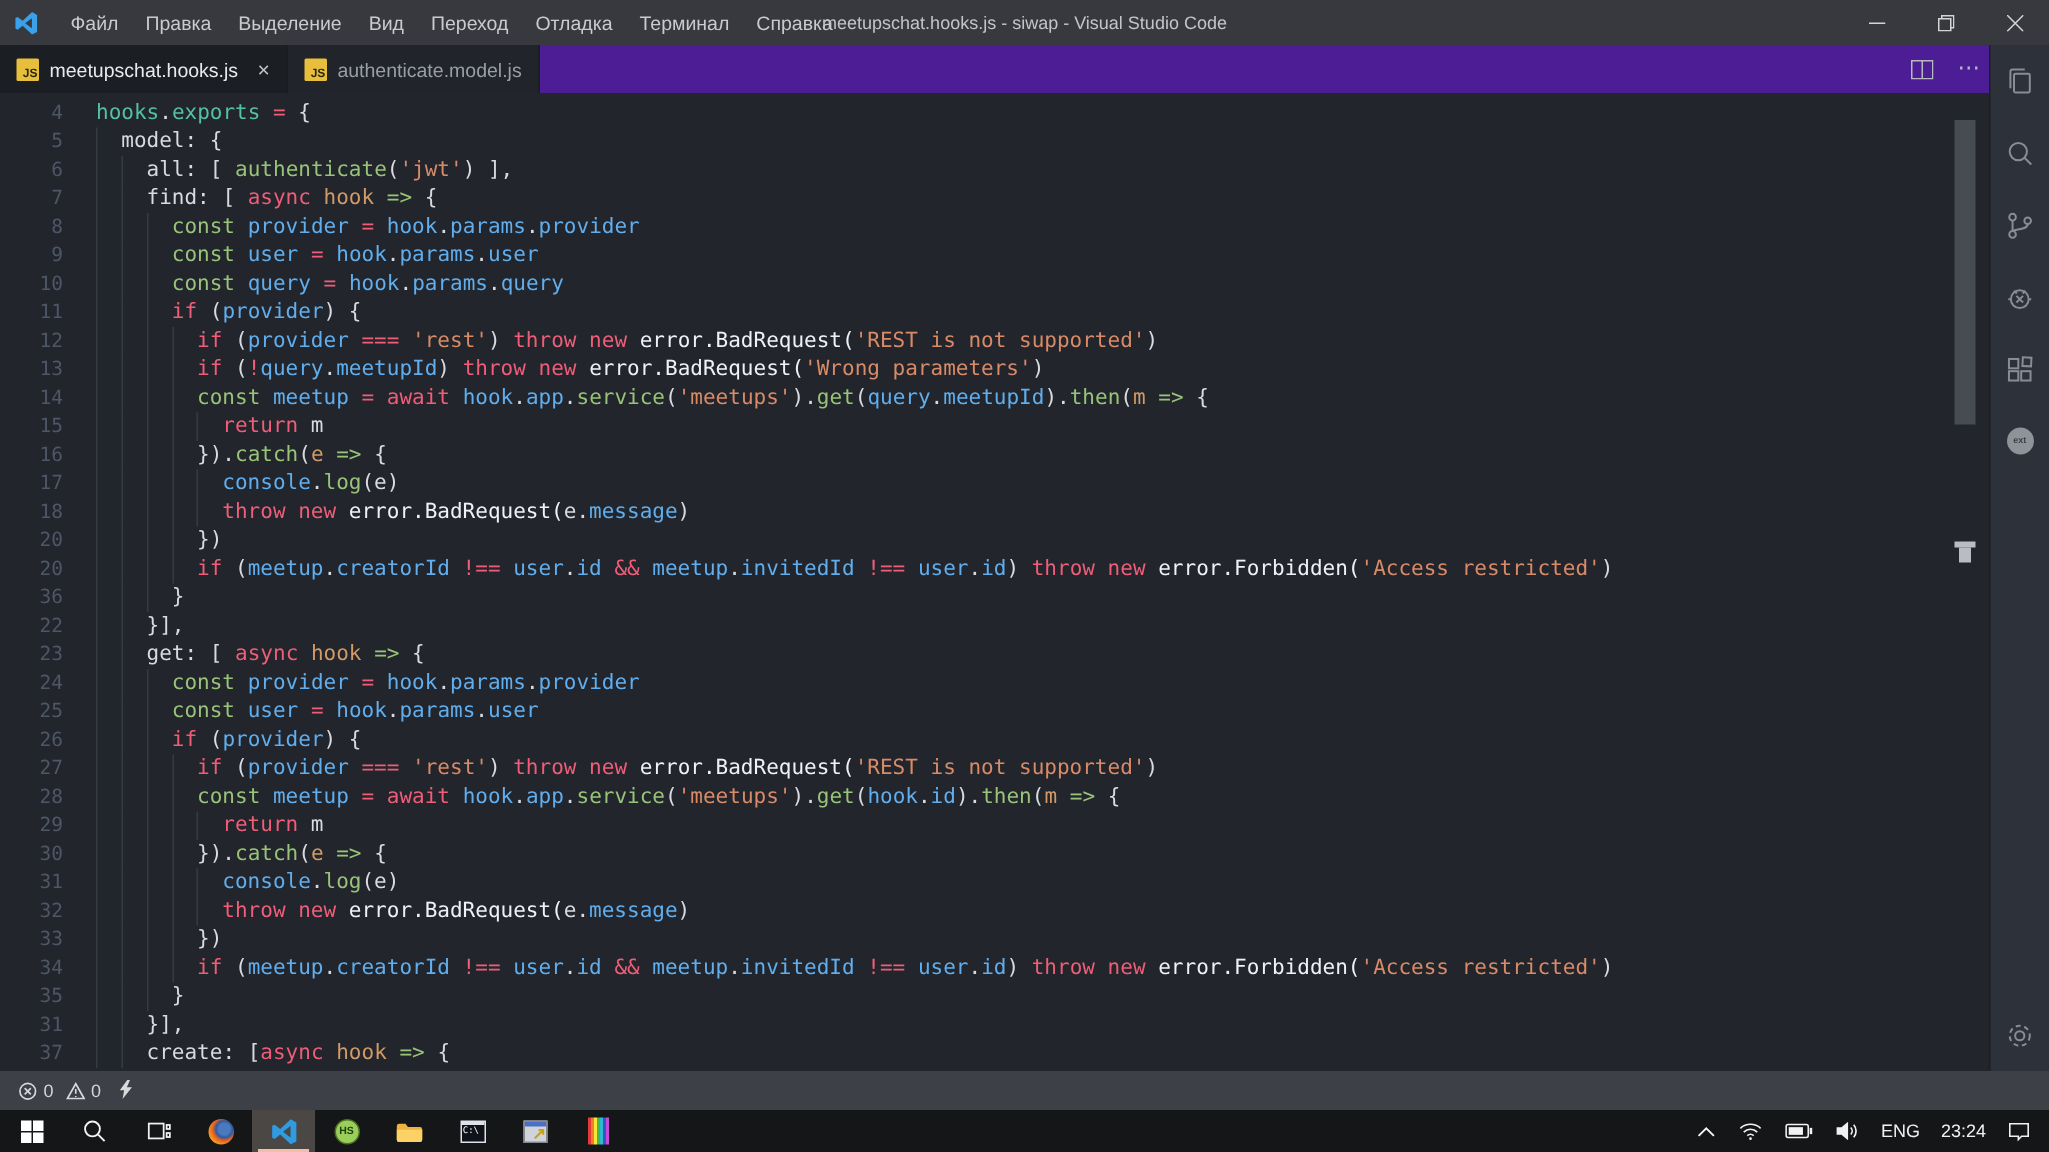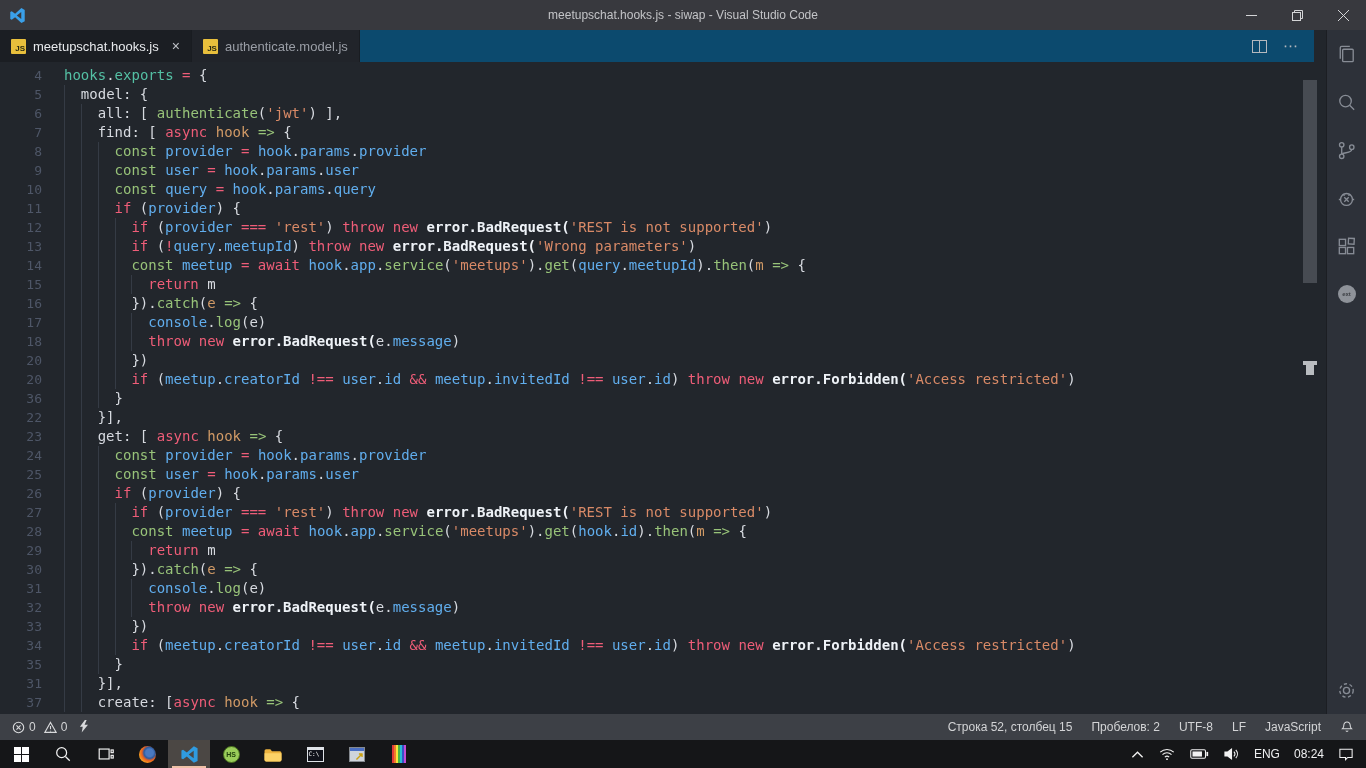--- a/index.html
+++ b/index.html
@@ -10,40 +10,40 @@
   .titlebar{position:absolute;top:0;left:0;right:0;height:30px;background:#38393e;
             display:flex;align-items:center;color:#c9cacd;font-size:13px;z-index:6;}
   .vsc-logo{width:17px;height:17px;margin:0 12px 0 9px;flex:none;}
   .menu{display:flex;align-items:center;height:100%;}
   .menu-item{padding:0 9px;height:100%;display:flex;align-items:center;cursor:default;}
   .win-title{position:absolute;left:50%;transform:translateX(-50%);font-size:12px;color:#c3c4c7;white-space:nowrap;}
   .win-controls{position:absolute;right:0;top:0;height:30px;display:flex;}
   .win-btn{width:46px;height:30px;display:flex;align-items:center;justify-content:center;color:#d4d5d7;}
 
   
-  .tabbar{position:absolute;top:30px;left:0;right:52px;height:32px;background:#0c4a6e;
+  .tabbar{position:absolute;top:30px;left:0;right:30px;height:32px;background:#4c1d95;
           display:flex;align-items:stretch;z-index:5;}
   .tab{display:flex;align-items:center;gap:7px;padding:0 11px;font-size:13px;
        background:#21242a;color:#9a9ea6;border-right:1px solid #191c21;}
   .tab.active{background:#1b1e23;color:#e8eaed;}
   .js-badge{width:15px;height:15px;background:#e8bf3c;color:#2b2b12;font-weight:bold;
             font-size:8px;display:flex;align-items:flex-end;justify-content:flex-end;
             padding:0 1px 1px 0;box-sizing:border-box;border-radius:1px;flex:none;}
   .tab-close{margin-left:6px;font-size:14px;color:#c0c3c8;}
   .tab-actions{margin-left:auto;display:flex;align-items:center;gap:16px;padding-right:16px;color:#b6b9be;}
 
   
   .editor{position:absolute;top:62px;left:0;right:40px;bottom:54px;background:#22262c;overflow:hidden;}
   .code{position:absolute;top:4px;left:0;right:0;font:14px/19px "DejaVu Sans Mono",monospace;}
   .row{display:flex;height:19px;white-space:pre;}
   .num{width:42px;flex:none;text-align:right;color:#4e5667;font-size:13px;line-height:19px;}
   .codetext{margin-left:22px;}
   .guide{display:inline-block;width:2ch;height:19px;border-left:1px solid #353b45;
          box-sizing:border-box;vertical-align:top;}
-  .b{font-weight:bold;}
+  .b{font-weight:normal;}
   .scroll-thumb{position:absolute;right:49px;top:80px;width:14px;height:203px;background:#474b52;z-index:4;}
   .ruler-bar{position:absolute;right:49px;top:361px;width:14px;height:4px;background:#b9bcc0;z-index:4;}
   .ruler-block{position:absolute;right:52px;top:365px;width:8px;height:10px;background:#b9bcc0;z-index:4;}
 
   
   .activitybar{position:absolute;top:30px;right:0;bottom:54px;width:40px;background:#2d3139;
                border-left:1px solid #1c1e23;box-sizing:border-box;z-index:6;
                display:flex;flex-direction:column;align-items:center;}
   .act-icon{width:40px;height:48px;display:flex;align-items:center;justify-content:center;color:#878c95;}
   .act-spacer{flex:1;}
@@ -85,20 +85,30 @@
 </style>
 </head>
 <body>
 
 <div class="screen">
 
   <div class="titlebar">
     <svg class="vsc-logo" viewBox="0 0 24 24">
       <path fill="#3aa0e9" fill-rule="evenodd" d="M17.5 1.5 8.6 9.6 3.9 6 1.8 7v10l2.1 1 4.7-3.6 8.9 8.1 4.7-2.3v-16L17.5 1.5ZM17.3 7.2v9.6L11 12l6.3-4.8Z"></path>
     </svg>
+    <div class="menu">
+        <div class="menu-item">Файл</div>
+        <div class="menu-item">Правка</div>
+        <div class="menu-item">Выделение</div>
+        <div class="menu-item">Вид</div>
+        <div class="menu-item">Переход</div>
+        <div class="menu-item">Отладка</div>
+        <div class="menu-item">Терминал</div>
+        <div class="menu-item">Справка</div>
+      </div>
     <div class="win-title">meetupschat.hooks.js - siwap - Visual Studio Code</div>
     <div class="win-controls">
       <div class="win-btn">
         <svg width="11" height="11" viewBox="0 0 11 11">
             <path d="M0 5.5h11" stroke="#d4d5d7" stroke-width="1"></path>
           </svg>
       </div>
       <div class="win-btn">
         <svg width="11" height="11" viewBox="0 0 11 11" fill="none" stroke="#d4d5d7" stroke-width="1">
           <rect x="0.5" y="2.5" width="8" height="8"></rect>
@@ -236,31 +246,20 @@
         <svg width="13" height="13" viewBox="0 0 14 14" fill="none" stroke="#d8d9db" stroke-width="1.2" style="margin-left:4px">
           <path d="M7 1.6 13 12.2H1Z"></path>
             <path d="M7 5.4v3.4M7 10.4v.8"></path>
         </svg>
         <span>0</span>
       </div>
       <svg width="11" height="14" viewBox="0 0 11 14" fill="#d8d9db">
         <path d="M6.5 0 1 7.6h3.2L3 14l7-8.6H6.2L8.5 0Z" transform="scale(0.9)"></path>
       </svg>
     </div>
-    <div class="sb-right">
-      <span>Строка 52, столбец 15</span>
-      <span>Пробелов: 2</span>
-      <span>UTF-8</span>
-      <span>LF</span>
-      <span>JavaScript</span>
-      <svg width="14" height="14" viewBox="0 0 16 16" fill="none" stroke="#d8d9db" stroke-width="1.2">
-        <path d="M8 2.2a3.6 3.6 0 0 1 3.6 3.6c0 2.6.7 3.5 1.5 4.2H2.9c.8-.7 1.5-1.6 1.5-4.2A3.6 3.6 0 0 1 8 2.2Z"></path>
-        <path d="M6.7 12.2a1.4 1.4 0 0 0 2.6 0"></path>
-      </svg>
-    </div>
   </div>
 
   <div class="taskbar">
     <div class="task-cell">
       <div class="win-logo">
           <div></div>
           <div></div>
           <div></div>
           <div></div>
         </div>
@@ -334,21 +333,21 @@
         </svg>
       </div>
       <div class="tray-cell">
         <svg width="17" height="14" viewBox="0 0 18 15" fill="none" stroke="#f2f2f2" stroke-width="1.2">
           <path d="M2 5.4v4.2h3l4 3.2V2.2l-4 3.2Z" fill="#f2f2f2"></path>
           <path d="M11.5 5a3.6 3.6 0 0 1 0 5"></path>
             <path d="M13.6 3a6.8 6.8 0 0 1 0 9"></path>
         </svg>
       </div>
       <div class="tray-cell">ENG</div>
-      <div class="tray-cell">08:24</div>
+      <div class="tray-cell">23:24</div>
       <div class="tray-cell">
         <svg width="16" height="14" viewBox="0 0 18 16" fill="none" stroke="#f2f2f2" stroke-width="1.2">
           <path d="M2 2.5h14v9.5h-5l-2.5 2.5V12H2Z"></path>
         </svg>
       </div>
     </div>
   </div>
 
 </div>
 

